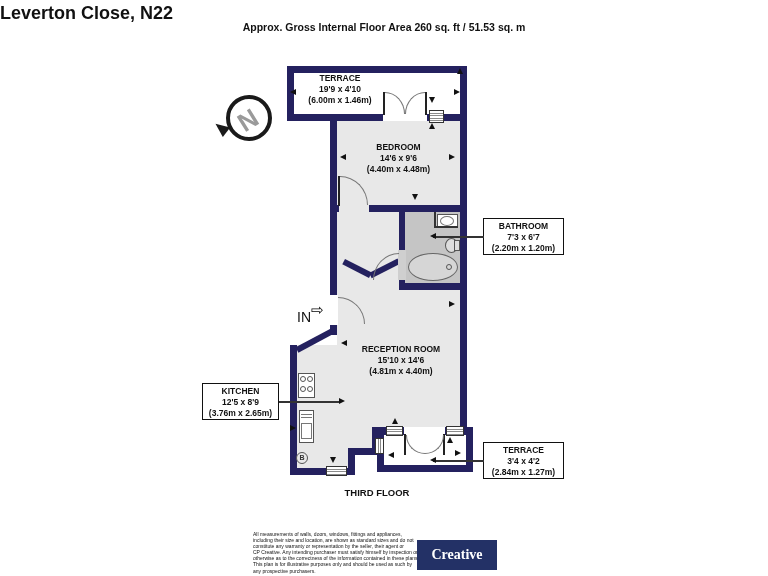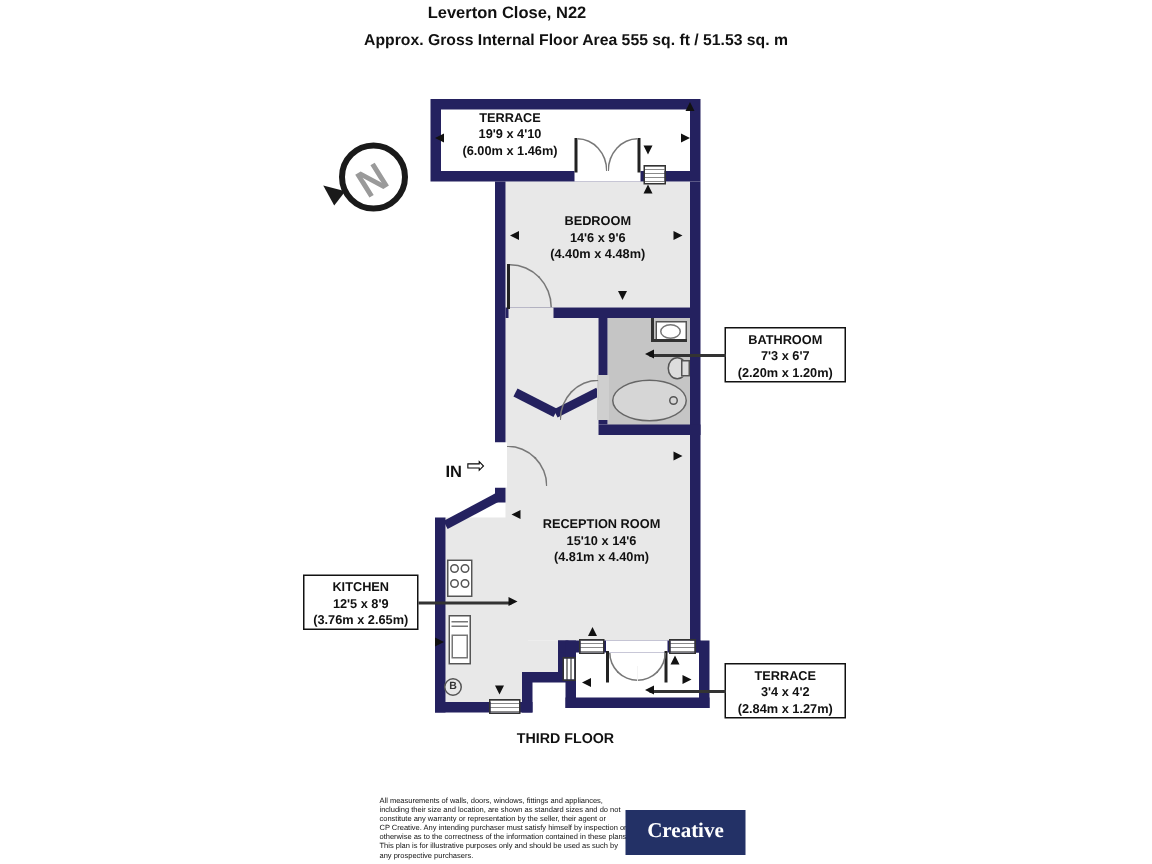--- a/index.html
+++ b/index.html
@@ -1,19 +1,19 @@
 <!DOCTYPE html>
 <html><head>
 <meta charset="utf-8">
 <style>
   html,body{margin:0;padding:0}
   body{width:768px;height:576px;background:#fff;position:relative;overflow:hidden;
        font-family:"Liberation Sans",sans-serif;color:#111}
-  .title{position:absolute;top:3px;left:0;width:676px;text-align:center;
-         font-size:11px;font-weight:bold;z-index:8}
+  .title{position:absolute;top:3px;left:0;width:676px;text-align:left;
+         font-size:18px;font-weight:bold;z-index:8}
   .subtitle{position:absolute;top:21px;left:0;width:768px;text-align:center;
             font-size:10.5px;font-weight:bold;z-index:8}
   .floor{position:absolute;background:#e8e8e8;z-index:1}
   .bfloor{position:absolute;background:#c5c5c5;z-index:1}
   .wfloor{position:absolute;background:#fff;z-index:1}
   .wall{position:absolute;background:#24215f;z-index:3}
   .gap{position:absolute;z-index:4}
   .terr-box{position:absolute;background:#fff;border:7px solid #24215f;box-sizing:border-box;z-index:2}
   .win{position:absolute;border:1px solid #333;box-sizing:border-box;z-index:5;
        background:repeating-linear-gradient(to bottom,#fff 0,#fff 1.6px,#8a8a8a 1.6px,#8a8a8a 2.6px)}
@@ -43,33 +43,33 @@
   .compass-pt{position:absolute;left:214px;top:122px;width:0;height:0;z-index:2;
               border-right:14px solid #1a1a1a;border-top:6px solid transparent;
               border-bottom:6px solid transparent;transform:rotate(38deg)}
   .floorlabel{position:absolute;top:487px;left:287px;width:180px;text-align:center;
               font-weight:bold;font-size:9.5px;z-index:8}
   .fineprint{position:absolute;left:253px;top:531px;width:170px;font-size:5px;
              line-height:1.22;color:#111;z-index:8}
   .logo{position:absolute;left:417px;top:540px;width:80px;height:30px;background:#233166;
         color:#fff;font-family:"Liberation Serif",serif;font-size:14px;font-weight:bold;
         text-align:center;line-height:30px;z-index:8}
-  .in-label{position:absolute;left:297px;top:309px;font-size:11px;font-weight:bold;z-index:6}
+  .in-label{position:absolute;left:297px;top:309px;font-size:14px;font-weight:normal;z-index:6}
   .in-arrow{position:absolute;left:311px;top:301px;font-size:15px;z-index:6;color:#000}
   .boiler{position:absolute;left:296px;top:452px;width:12px;height:12px;border:1.5px solid #555;
           border-radius:50%;box-sizing:border-box;background:#e8e8e8;z-index:5;
           font-size:7px;font-weight:bold;text-align:center;line-height:9px;color:#333}
   .burner{position:absolute;width:6px;height:6px;border:1px solid #555;border-radius:50%;
           box-sizing:border-box;z-index:6;background:#fff}
 </style>
 </head>
 <body>
 
 <div class="title">Leverton Close, N22</div>
-<div class="subtitle">Approx. Gross Internal Floor Area 555 sq. ft / 51.53 sq. m</div>
+<div class="subtitle">Approx. Gross Internal Floor Area 260 sq. ft / 51.53 sq. m</div>
 
 <div class="compass">
   <span>N</span>
 </div>
 <div class="compass-pt"></div>
 
 <div class="floor" style="left:337px;top:121px;width:123px;height:84px"></div>
 <div class="floor" style="left:337px;top:212px;width:62px;height:78px"></div>
 <div class="bfloor" style="left:405px;top:212px;width:55px;height:78px"></div>
 <div class="floor" style="left:337px;top:290px;width:123px;height:137px"></div>

